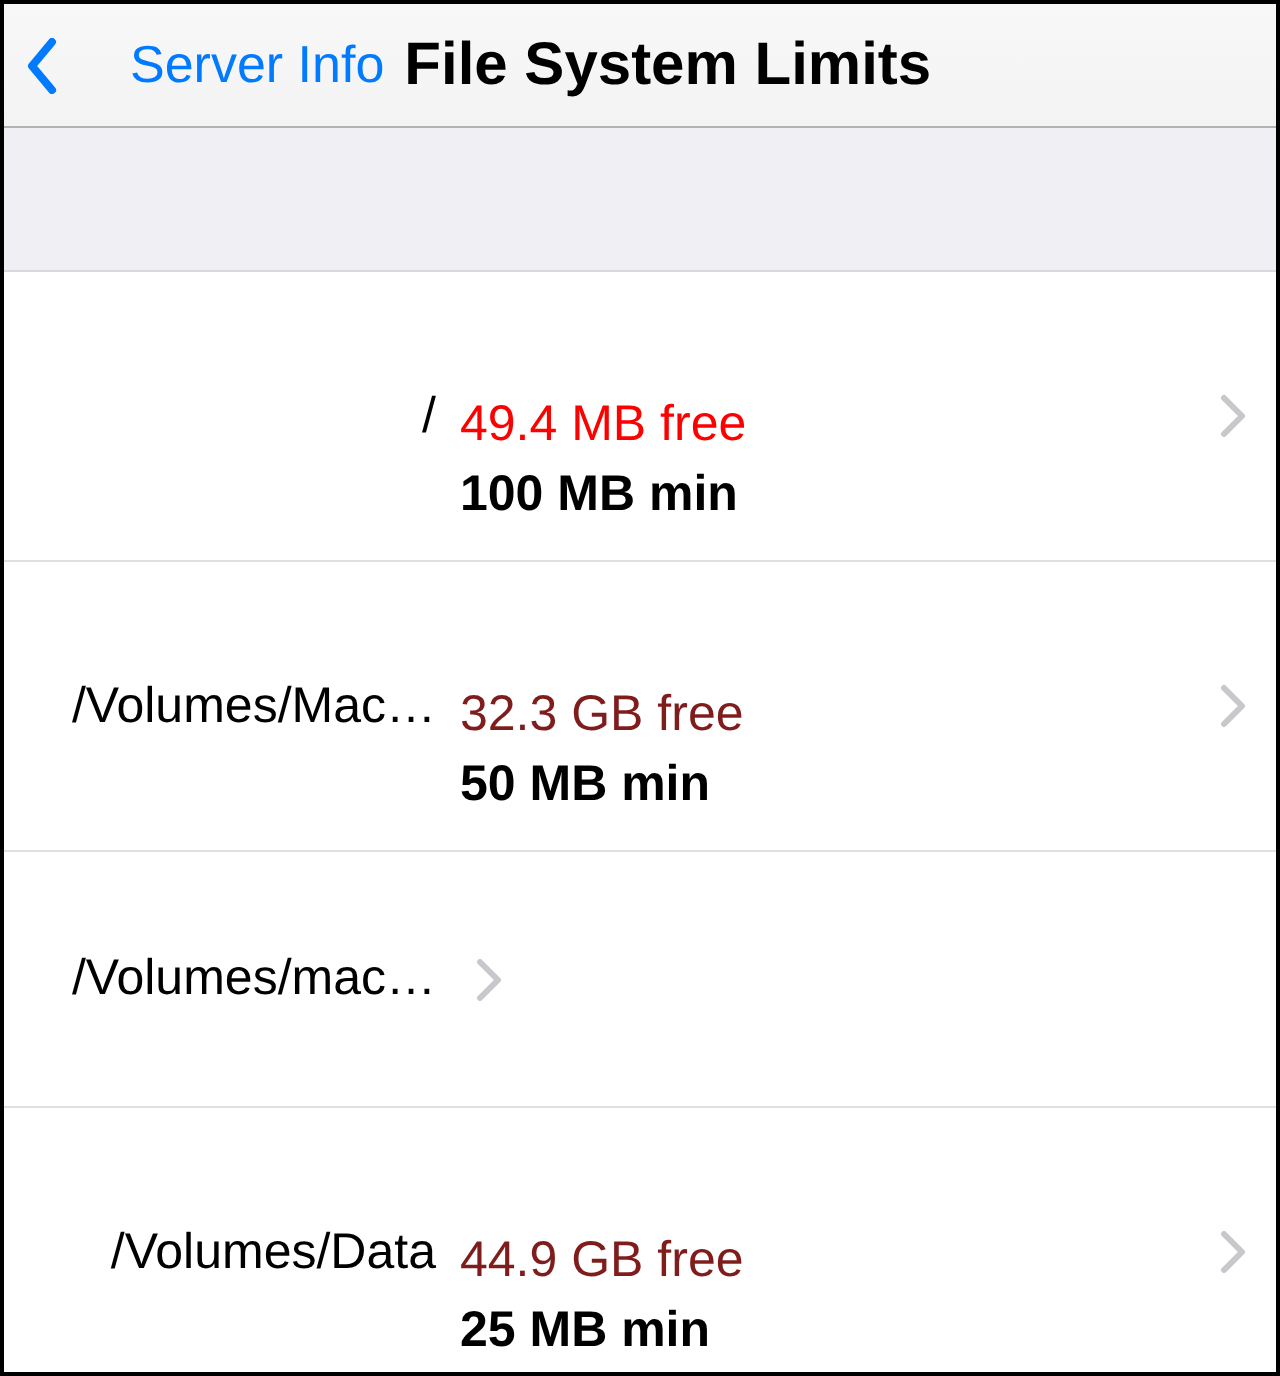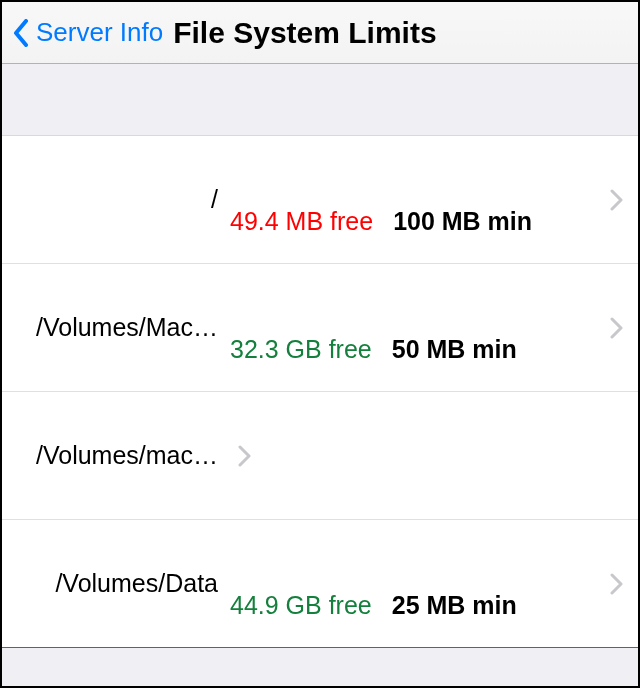--- a/index.html
+++ b/index.html
@@ -24,20 +24,21 @@
       padding: 0 10px;
       position: relative;
     }
     .back-button {
       display: flex;
       align-items: center;
       color: #007aff;
       font-size: 26px;
       font-weight: 400;
       cursor: pointer;
+      gap: 29px;
     }
     .back-chevron {
       width: 18px;
       height: 30px;
       margin-right: 6px;
       display: flex;
       align-items: center;
       justify-content: center;
     }
     .back-chevron svg {
@@ -76,27 +77,27 @@
       color: #000;
       white-space: nowrap;
       overflow: hidden;
       text-overflow: ellipsis;
       padding-right: 12px;
       flex-shrink: 0;
     }
     .row-values {
       flex: 1;
       display: flex;
-      flex-direction: row;
-      gap: 20px;
+      flex-direction: column;
+      gap: 6px;
       margin-top: 44px;
     }
     .row-free {
       font-size: 25px;
-      color: #15803d;
+      color: #7f1d1d;
     }
     .row-free.warning {
       color: #ff0000;
     }
     .row-min {
       font-size: 25px;
       color: #000;
       font-weight: bold;
     }
     .disclosure {

